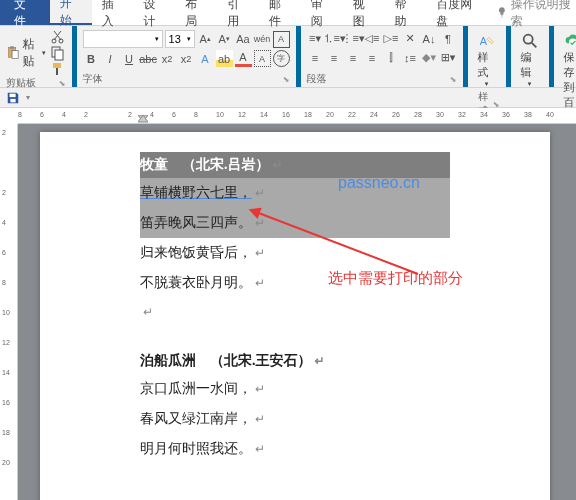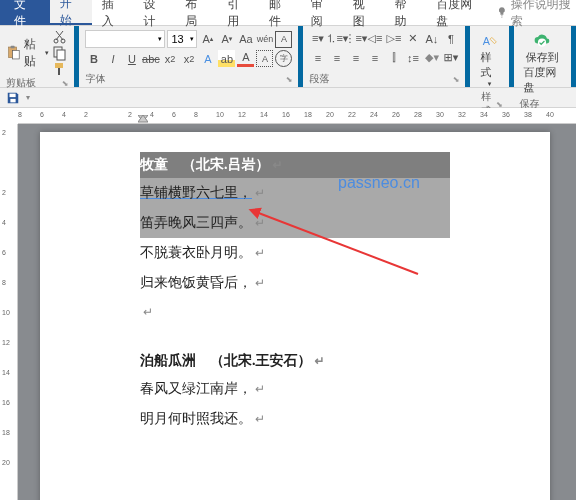--- a/index.html
+++ b/index.html
@@ -197,20 +197,31 @@
         </svg>
       <span>样式</span>
       <span style="font-size:7px">▾</span>
     </div>
     <div class="group-label">
         <span>样式</span>
         <span class="launcher">⬊</span>
       </div>
   </div>
 
+  <div class="group">
+    <div class="big-btn">
+      <svg viewBox="0 0 20 20">
+          <circle cx="8" cy="8" r="5" fill="none" stroke="#555" stroke-width="2"></circle>
+          <path stroke="#555" stroke-width="2" d="M12 12l5 5"></path>
+        </svg>
+      <span>编辑</span>
+      <span style="font-size:7px">▾</span>
+    </div>
+    <div class="group-label">&nbsp;</div>
+  </div>
 
   <div class="group">
     <div class="big-btn">
       <svg viewBox="0 0 22 18">
           <path fill="#3eb370" d="M6 12a4 4 0 010-8 6 6 0 0111 2 3 3 0 010 6H6z"></path>
           <circle cx="11" cy="11" r="5" fill="#fff"></circle>
           <path stroke="#3eb370" stroke-width="1.5" fill="none" d="M8 11l2 2 4-4"></path>
         </svg>
       <span>保存到</span>
       <span>百度网盘</span>
@@ -280,30 +291,32 @@
       <span class="tick" style="top: 245px;">14</span>
       <span class="tick" style="top: 275px;">16</span>
       <span class="tick" style="top: 305px;">18</span>
       <span class="tick" style="top: 335px;">20</span>
     </div>
   <div class="doc-area">
     <div class="page">
       <div class="poem-title selected"><span>牧童　（北宋.吕岩）</span><span class="para-mark">↵</span></div>
       <div class="poem-line selected"><span class="underline" style="color:#222">草铺横野六七里，</span><span class="para-mark">↵</span></div>
       <div class="poem-line selected"><span>笛弄晚风三四声。</span><span class="para-mark">↵</span></div>
+      <div class="poem-line"><span>归来饱饭黄昏后，</span><span class="para-mark">↵</span></div>
       <div class="poem-line"><span>不脱蓑衣卧月明。</span><span class="para-mark">↵</span></div>
-      <div class="poem-line"><span>归来饱饭黄昏后，</span><span class="para-mark">↵</span></div>
       <div class="poem-line"><span class="para-mark">↵</span></div>
       <div class="section-gap"></div>
       <div class="poem-title" style="color:#222"><span>泊船瓜洲　（北宋.王安石）</span><span class="para-mark">↵</span></div>
+      <div class="poem-line"><span>京口瓜洲一水间，</span><span class="para-mark">↵</span></div>
       <div class="poem-line"><span>春风又绿江南岸，</span><span class="para-mark">↵</span></div>
       <div class="poem-line"><span>明月何时照我还。</span><span class="para-mark">↵</span></div>
     </div>
 
     <div class="annotation" style="left:320px; top:50px">passneo.cn</div>
+    <div class="ann-text" style="left:310px; top:145px">选中需要打印的部分</div>
     <svg class="arrow-svg" style="left:230px; top:80px" width="180" height="80">
       <defs>
           <marker id="ah" markerWidth="10" markerHeight="10" refX="2" refY="3" orient="auto">
             <path d="M0 0L6 3L0 6z" fill="#e83636"></path>
           </marker>
         </defs>
       <line x1="170" y1="70" x2="8" y2="8" stroke="#e83636" stroke-width="2" marker-end="url(#ah)"></line>
     </svg>
   </div>
 </div>

